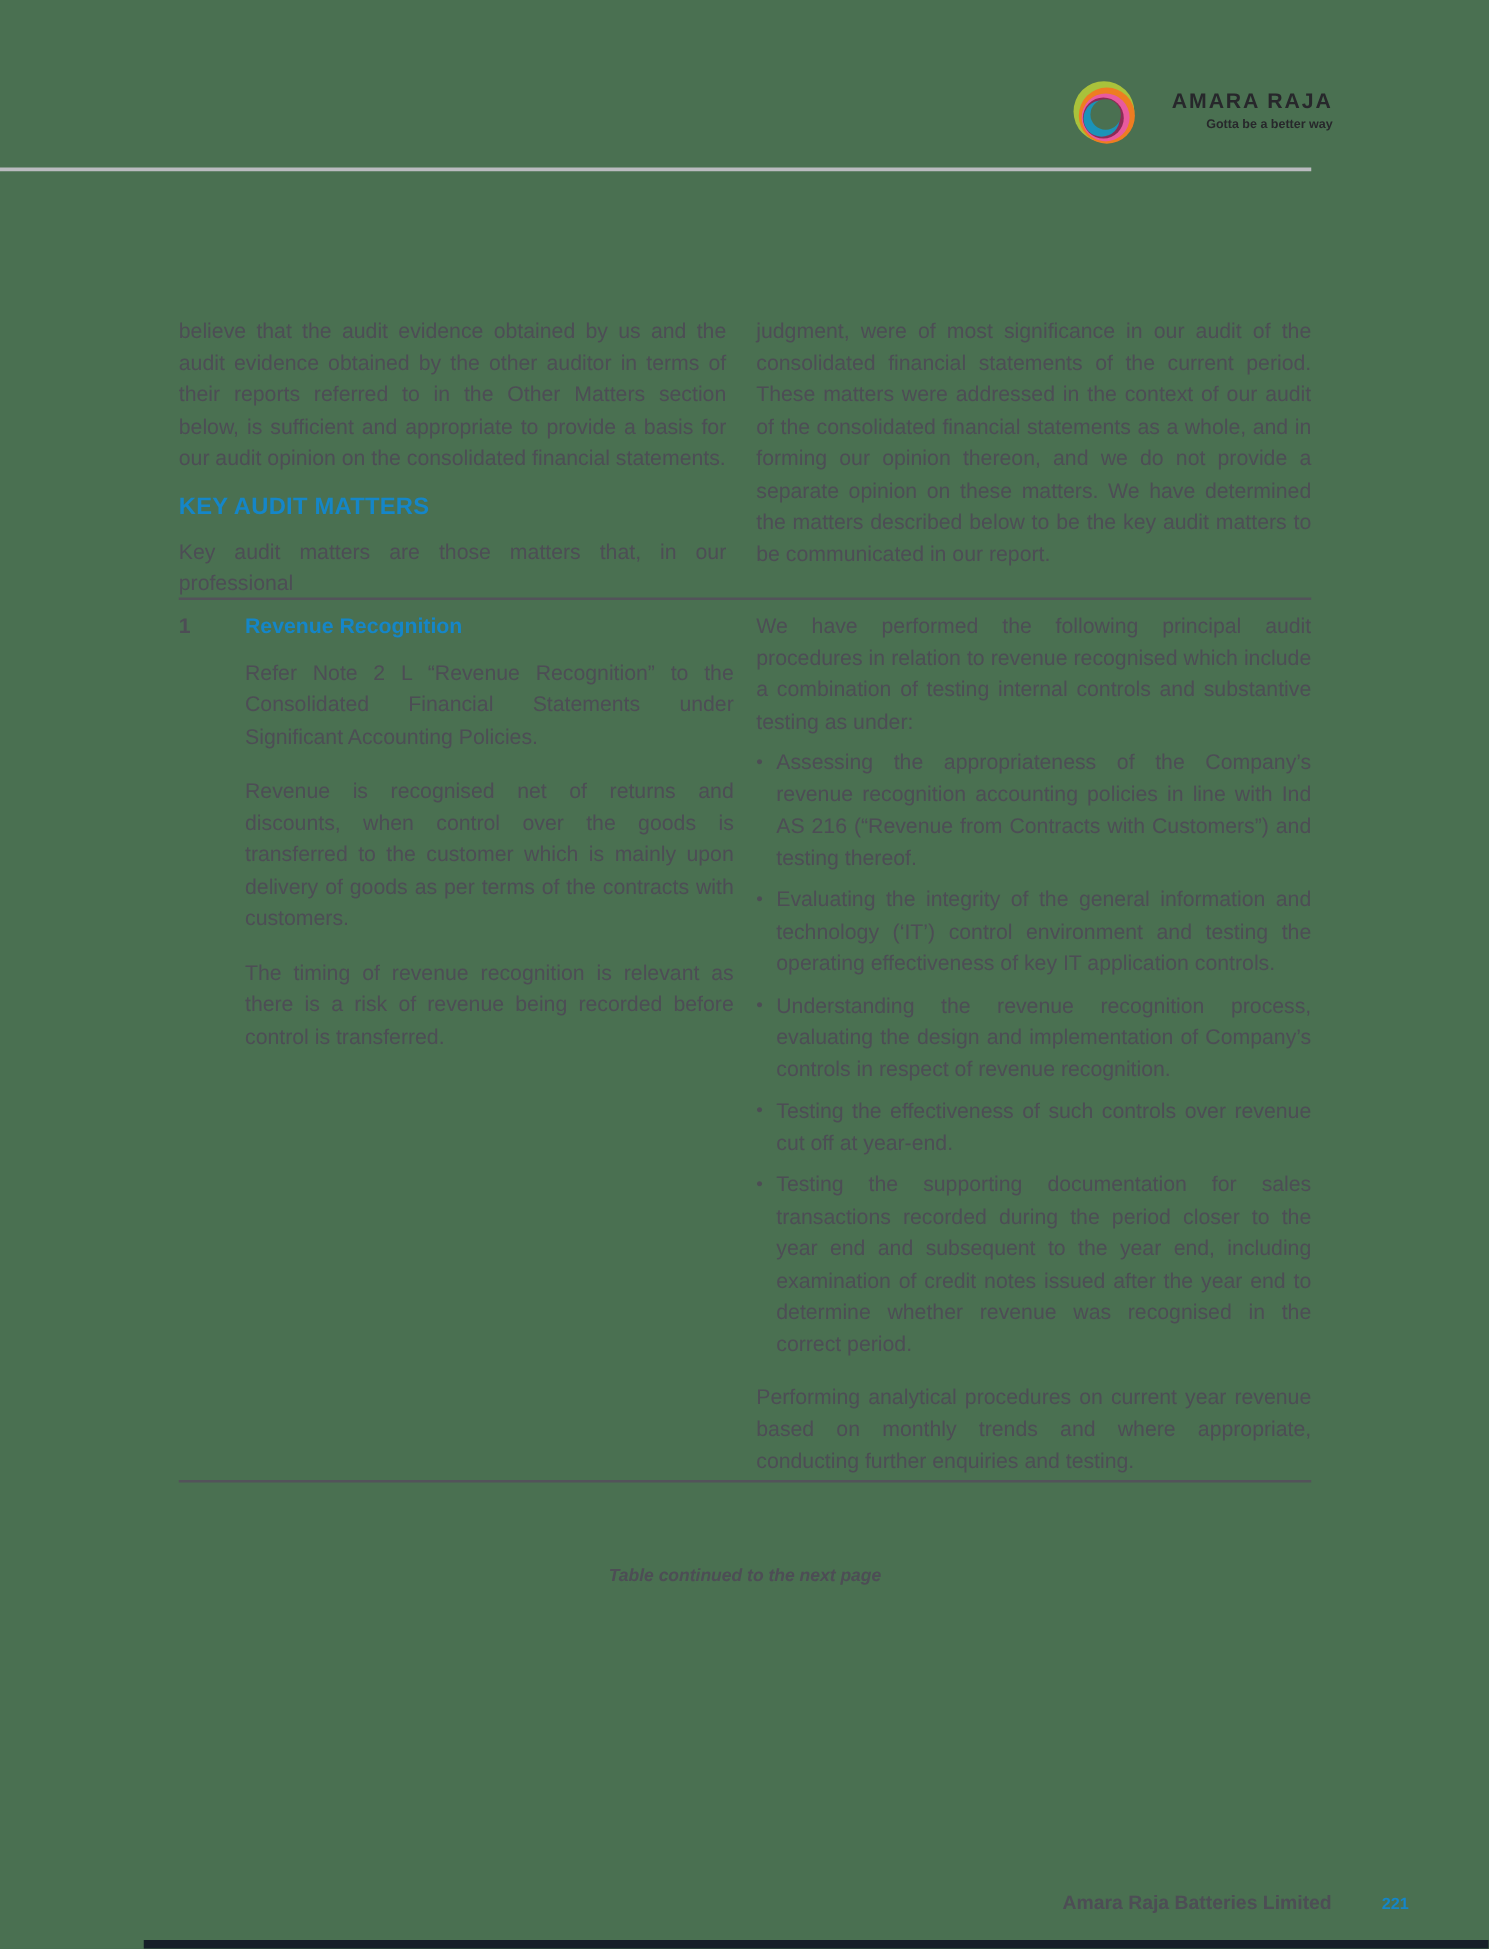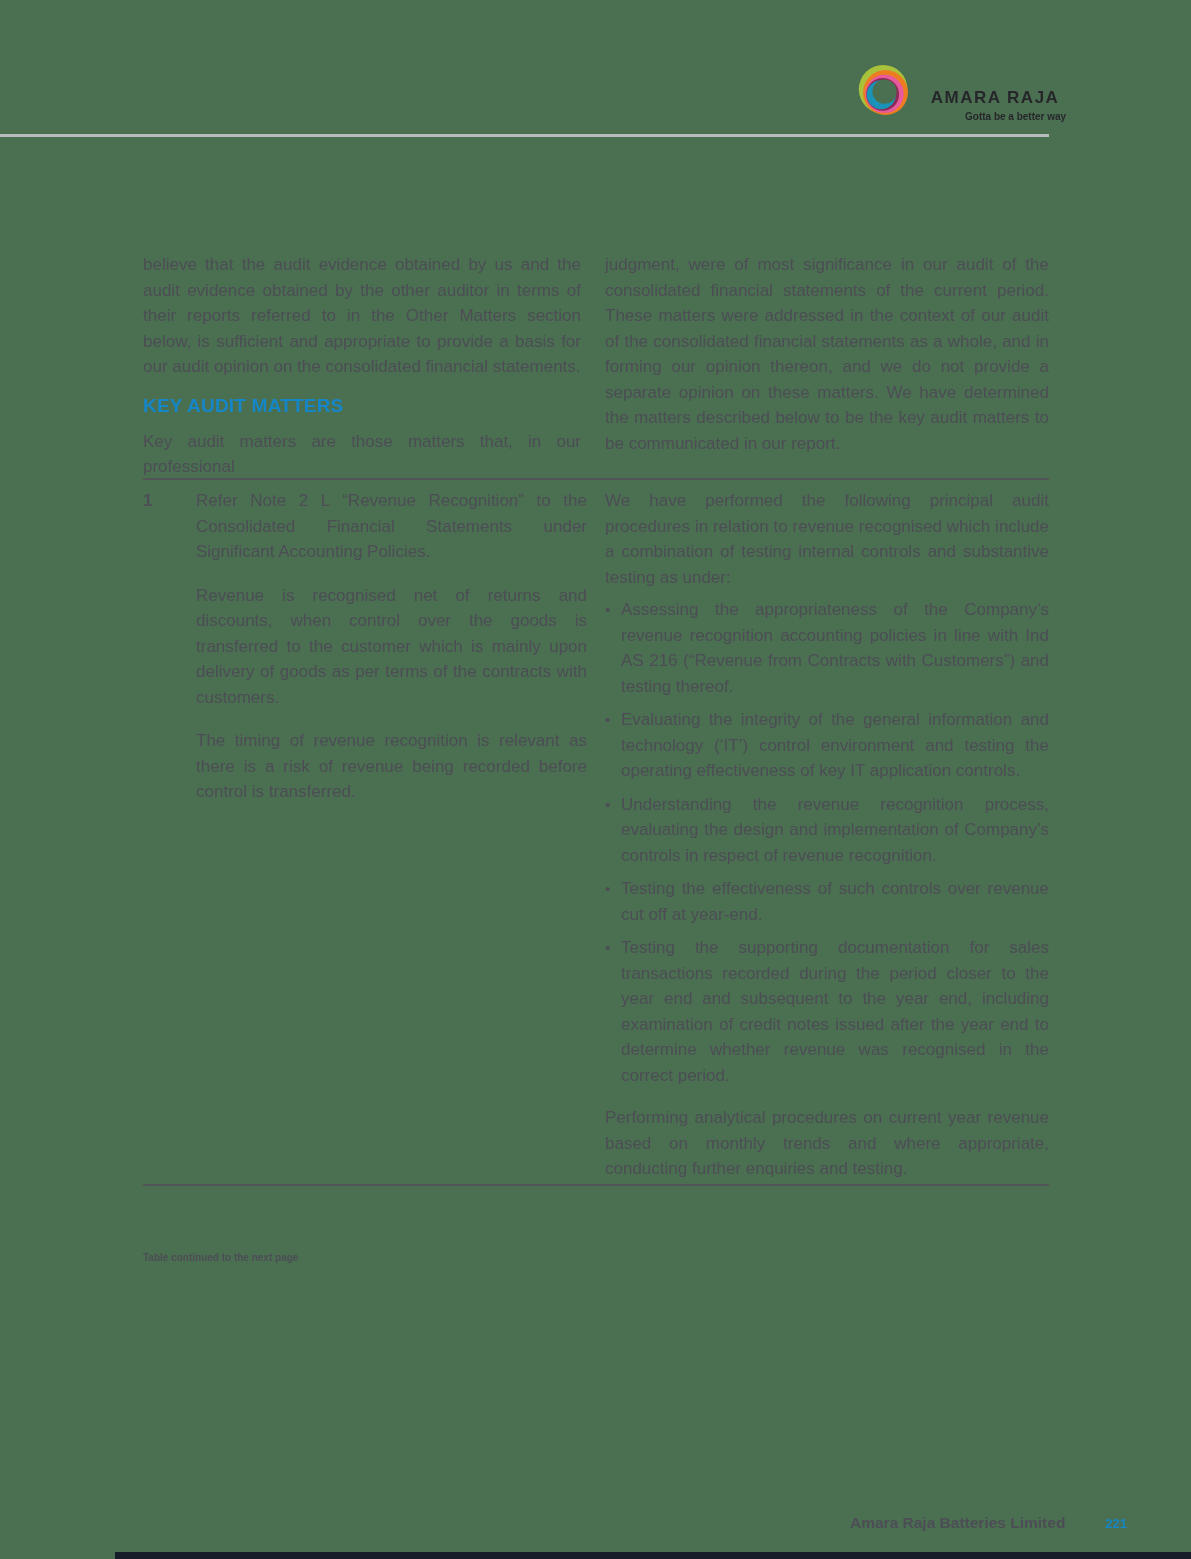--- a/index.html
+++ b/index.html
@@ -15,21 +15,21 @@
   body{margin:0;background:var(--background);}
   .page{
     position:relative;width:1191px;height:1559px;overflow:hidden;
     background:var(--background);
     font-family:"Liberation Sans","DejaVu Sans",sans-serif;
     color:var(--text);
   }
   
   .logo{position:absolute;top:64px;left:856px;display:flex;align-items:flex-start;}
   .logo svg{display:block;}
-  .logo-textblock{margin-left:10px;margin-top:24px;display:flex;flex-direction:column;align-items:center;}
+  .logo-textblock{margin-left:10px;margin-top:7px;display:flex;flex-direction:column;align-items:flex-end;}
   .logo-name{font-size:17px;font-weight:800;letter-spacing:1.5px;color:var(--logo-text);white-space:nowrap;}
   .logo-tagline{font-size:10px;font-weight:700;color:var(--logo-text);margin-top:3px;white-space:nowrap;padding-left:41px;}
   .header-rule{position:absolute;top:134px;left:0;width:1049px;height:3px;background:var(--rule-gray);}
   
   .intro{
     position:absolute;top:252px;left:143px;width:906px;
     display:grid;grid-template-columns:438px 444px;column-gap:24px;
   }
   .body-text{font-size:17px;line-height:25.5px;text-align:justify;color:var(--text);}
   .section-heading{
@@ -53,21 +53,21 @@
   .matter-title{font-size:17px;line-height:25.5px;font-weight:700;color:var(--accent-blue);margin-bottom:12px;}
   .matter-cell p{margin-bottom:18px;}
   .response-intro{margin-bottom:7px;}
   .bullet-item{display:flex;margin-bottom:8px;}
   .bullet-dot{flex:0 0 16px;font-size:15px;line-height:25.5px;}
   .bullet-text{flex:1;}
   .response-closing{margin-top:17px;}
   
   .continued-note{
     position:absolute;top:1252px;left:143px;width:906px;
-    text-align:left;font-size:10px;font-weight:700;color:var(--text);
+    text-align:center;font-size:14px;font-weight:700;color:var(--text);font-style:italic;
   }
   .footer{position:absolute;top:1494px;left:850px;display:flex;align-items:baseline;margin-top:20px;}
   .footer-company{font-size:15.5px;font-weight:700;color:var(--text);}
   .footer-page{font-size:13px;font-weight:700;color:var(--accent-blue);margin-left:40px;}
   .bottom-bar{position:absolute;left:115px;top:1552px;width:1076px;height:7px;background:var(--bottom-bar);}
 </style>
 </head>
 <body>
 
 <div class="page">
@@ -98,20 +98,21 @@
       <p class="body-text">judgment, were of most significance in our audit of the consolidated financial statements of the current period. These matters were addressed in the context of our audit of the consolidated financial statements as a whole, and in forming our opinion thereon, and we do not provide a separate opinion on these matters. We have determined the matters described below to be the key audit matters to be communicated in our report.</p>
     </div>
   </div>
 
   <div class="kam-table">
 
     <div class="trow">
       <div class="td srl-cell">1</div>
 
       <div class="td matter-cell">
+        <div class="matter-title">Revenue Recognition</div>
         <p class="body-text">Refer Note 2 L “Revenue Recognition” to the Consolidated Financial Statements under Significant Accounting Policies.</p>
         <p class="body-text">Revenue is recognised net of returns and discounts, when control over the goods is transferred to the customer which is mainly upon delivery of goods as per terms of the contracts with customers.</p>
         <p class="body-text">The timing of revenue recognition is relevant as there is a risk of revenue being recorded before control is transferred.</p>
       </div>
 
       <div class="td response">
         <p class="body-text response-intro">We have performed the following principal audit procedures in relation to revenue recognised which include a combination of testing internal controls and substantive testing as under:</p>
 
         <div class="bullet-item">
           <span class="bullet-dot">•</span>

